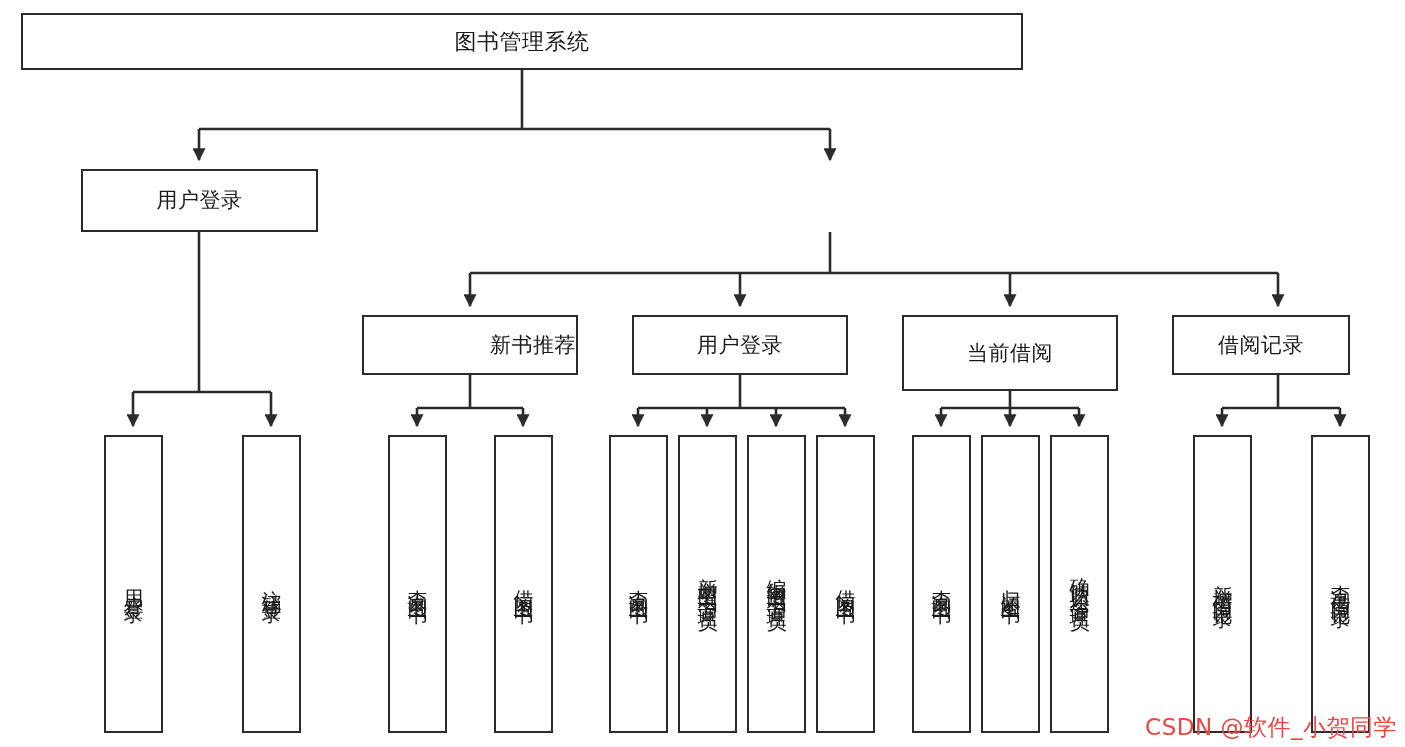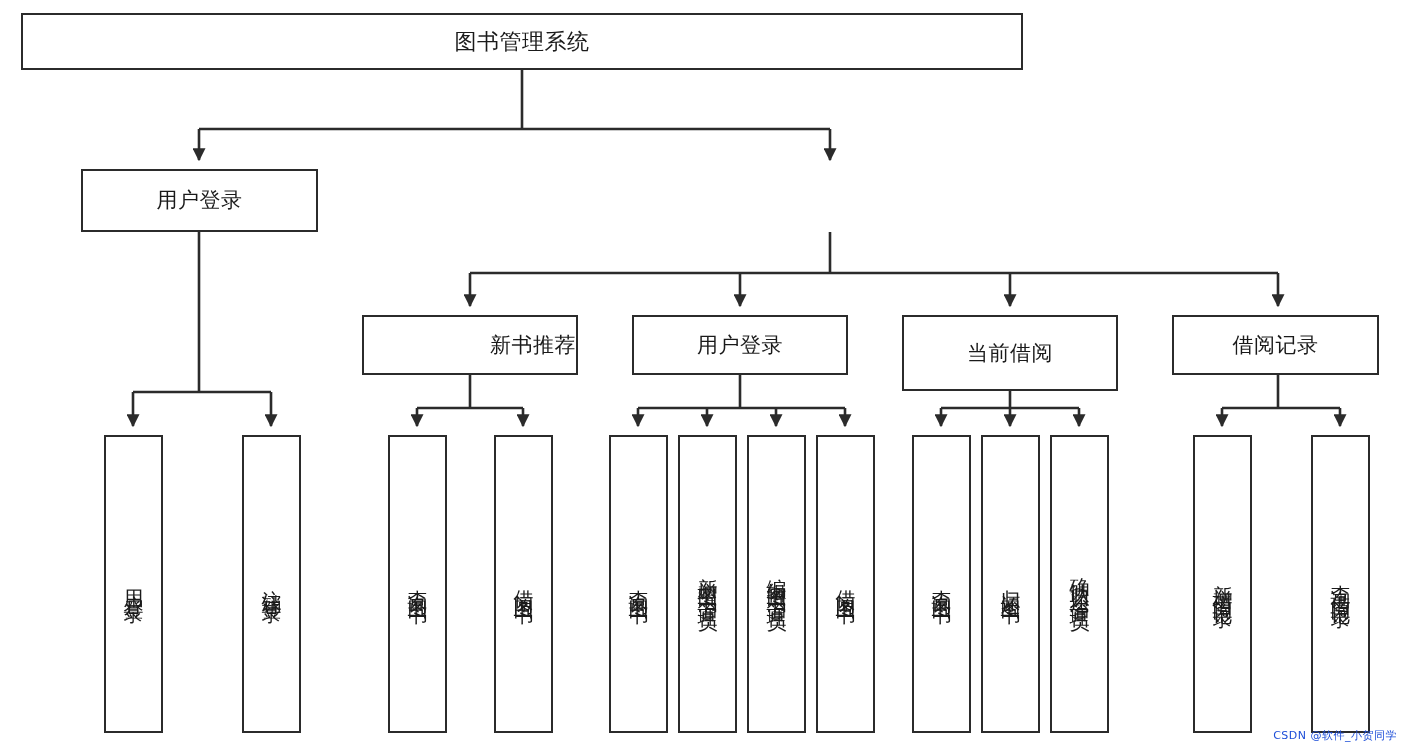--- a/index.html
+++ b/index.html
@@ -62,22 +62,22 @@
     font-size: 20px;
     line-height: 1.05;
     letter-spacing: 5px;
     white-space: nowrap;
     max-height: 272px;
   }
   .watermark {
     position: absolute;
     right: 8px;
     bottom: 4px;
-    font-size: 11px;
-    color: #1d4ed8;
+    font-size: 23px;
+    color: #ef4444;
     letter-spacing: 0.5px;
     z-index: 3;
     white-space: nowrap;
     font-family: "DejaVu Sans", "Liberation Sans", sans-serif;
   }
 </style>
 </head>
 <body>
 
 <div id="diagram-root">
@@ -143,21 +143,21 @@
 
   <div class="node horizontal" style="left:362px; top:315px; width:216px; height:60px;justify-content:flex-end;">
     <span class="node-label">新书推荐</span>
   </div>
   <div class="node horizontal" style="left:632px; top:315px; width:216px; height:60px;">
     <span class="node-label">用户登录</span>
   </div>
   <div class="node horizontal" style="left:902px; top:315px; width:216px; height:76px;">
     <span class="node-label">当前借阅</span>
   </div>
-  <div class="node horizontal" style="left:1172px; top:315px; width:207px; height:60px;">
+  <div class="node horizontal" style="left:1172px; top:315px; width:178px; height:60px;">
     <span class="node-label">借阅记录</span>
   </div>
 
   <div class="node vertical" style="left:104px; top:435px; width:59px; height:298px;">
     <span class="node-label">用户登录</span>
   </div>
   <div class="node vertical" style="left:242px; top:435px; width:59px; height:298px;">
     <span class="node-label">注销登录</span>
   </div>
 

